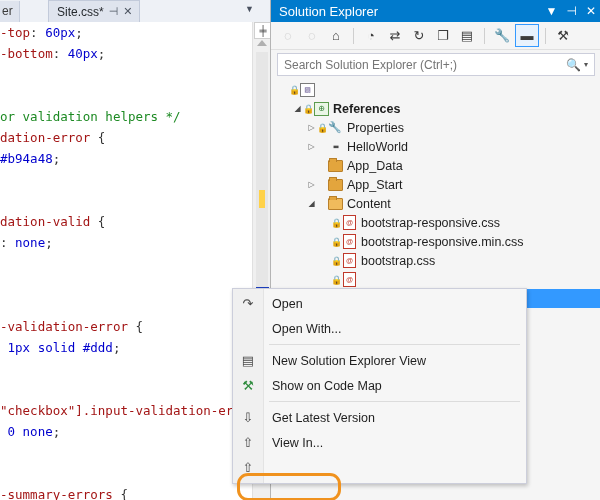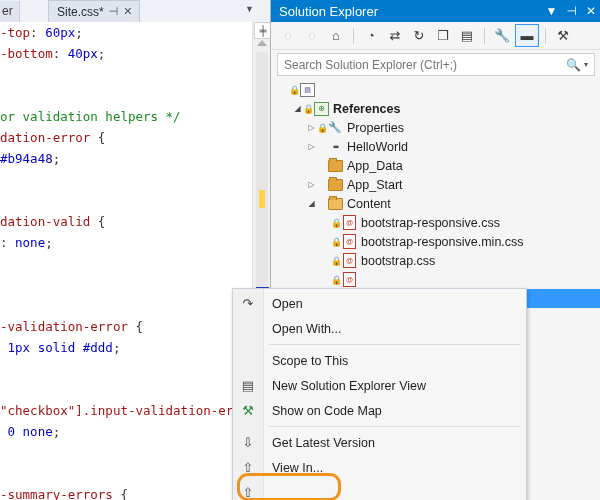--- a/index.html
+++ b/index.html
@@ -412,24 +412,20 @@
           <span class="gray">↷</span>
         </span>
         <span class="ctx-label">Open</span>
       </div>
       <div class="ctx-item">
         <span class="ctx-ico"></span>
         <span class="ctx-label">Open With...</span>
       </div>
       <div class="ctx-sep"></div>
       <div class="ctx-item">
-        <span class="ctx-ico"></span>
-        <span class="ctx-label">Scope to This</span>
-      </div>
-      <div class="ctx-item">
         <span class="ctx-ico">
           <span class="gray">▤</span>
         </span>
         <span class="ctx-label">New Solution Explorer View</span>
       </div>
       <div class="ctx-item">
         <span class="ctx-ico">
           <span class="green">⚒</span>
         </span>
         <span class="ctx-label">Show on Code Map</span>

